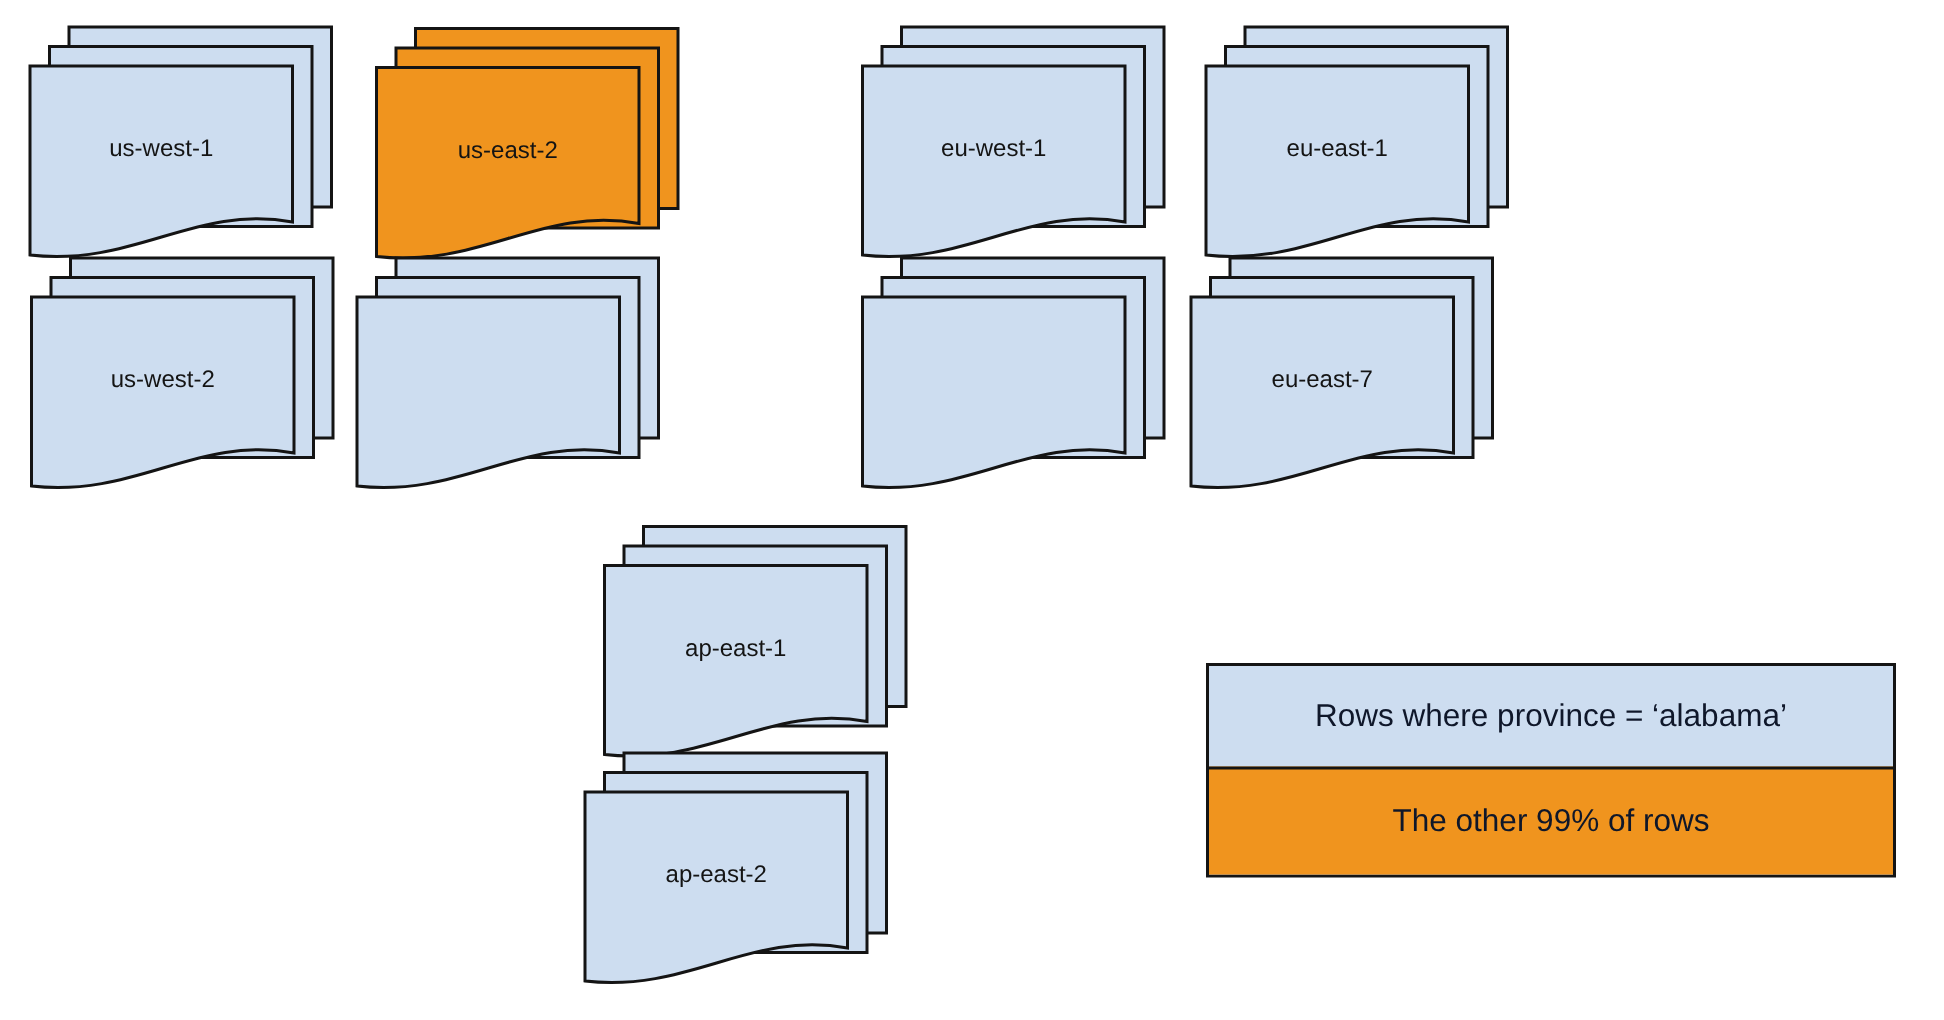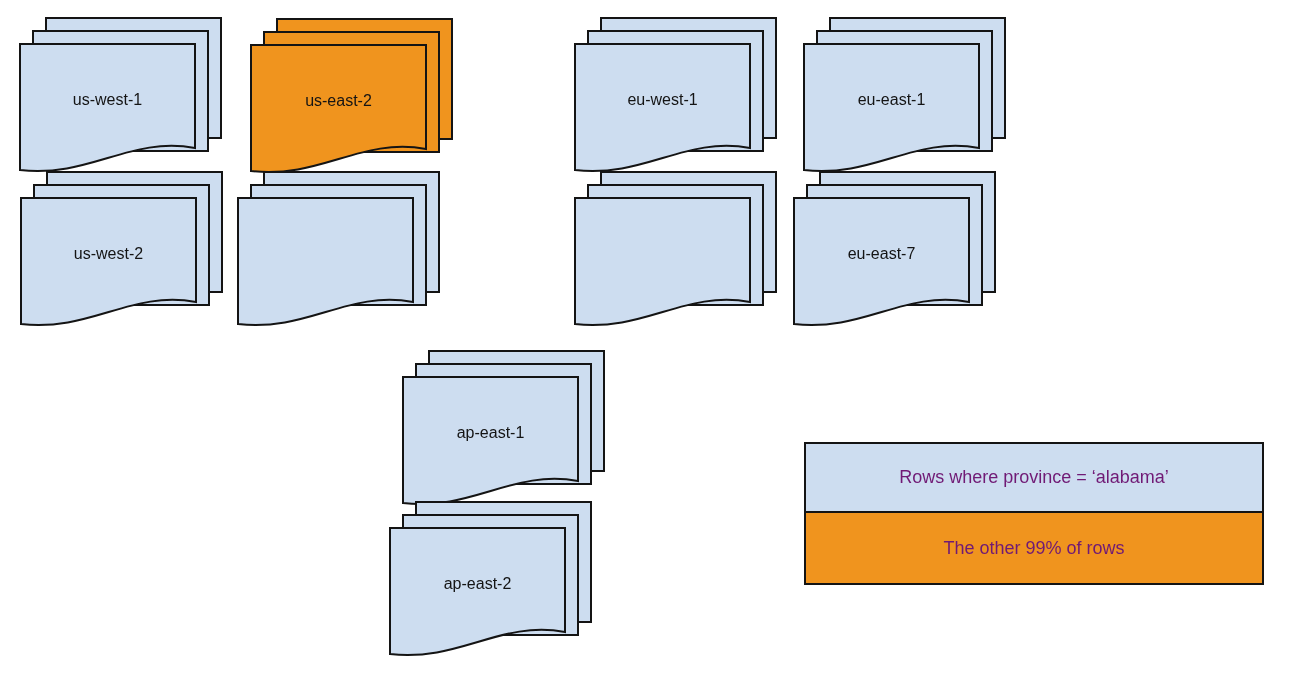--- a/index.html
+++ b/index.html
@@ -44,22 +44,22 @@
     left: 804px;
     top: 442px;
     width: 460px;
     border: 2px solid #141414;
     box-sizing: border-box;
   }
   .legend-row {
     display: flex;
     align-items: center;
     justify-content: center;
-    font-size: 18px;
-    color: #701a75;
+    font-size: 21px;
+    color: #0f172a;
     height: 67px;
   }
   .legend-row + .legend-row {
     border-top: 2px solid #141414;
     height: 70px;
   }
 </style>
 </head>
 <body>
 

